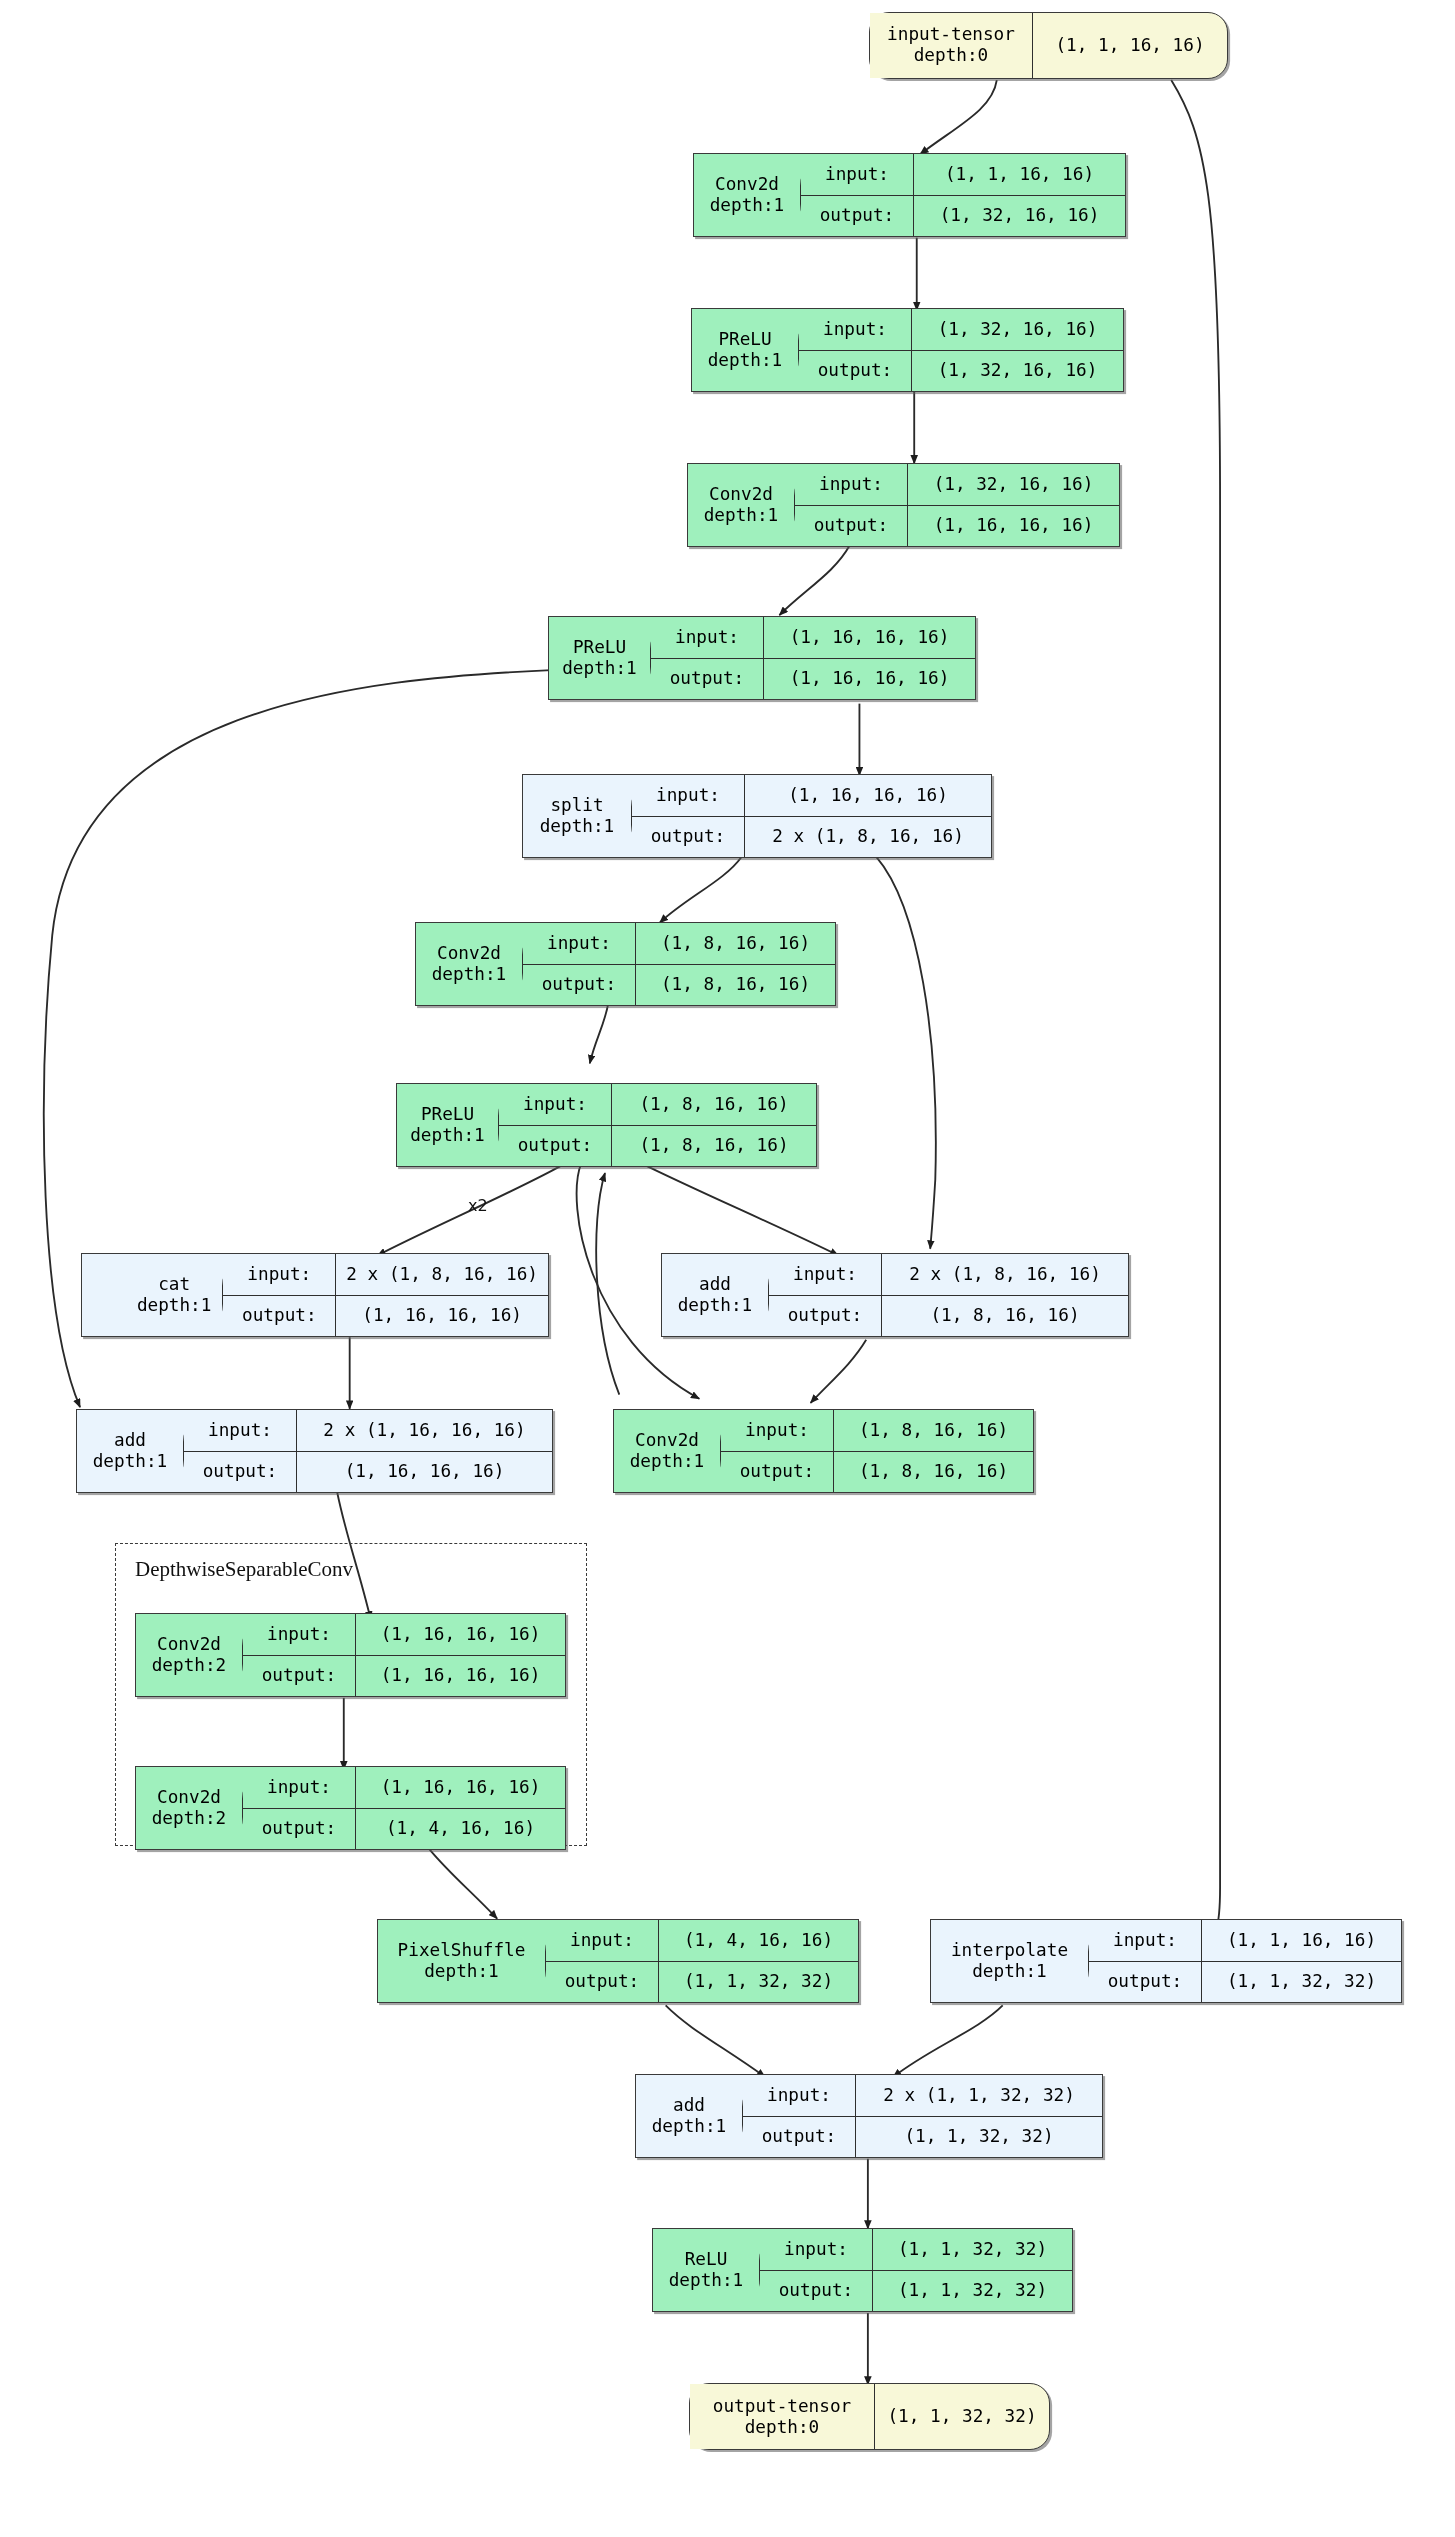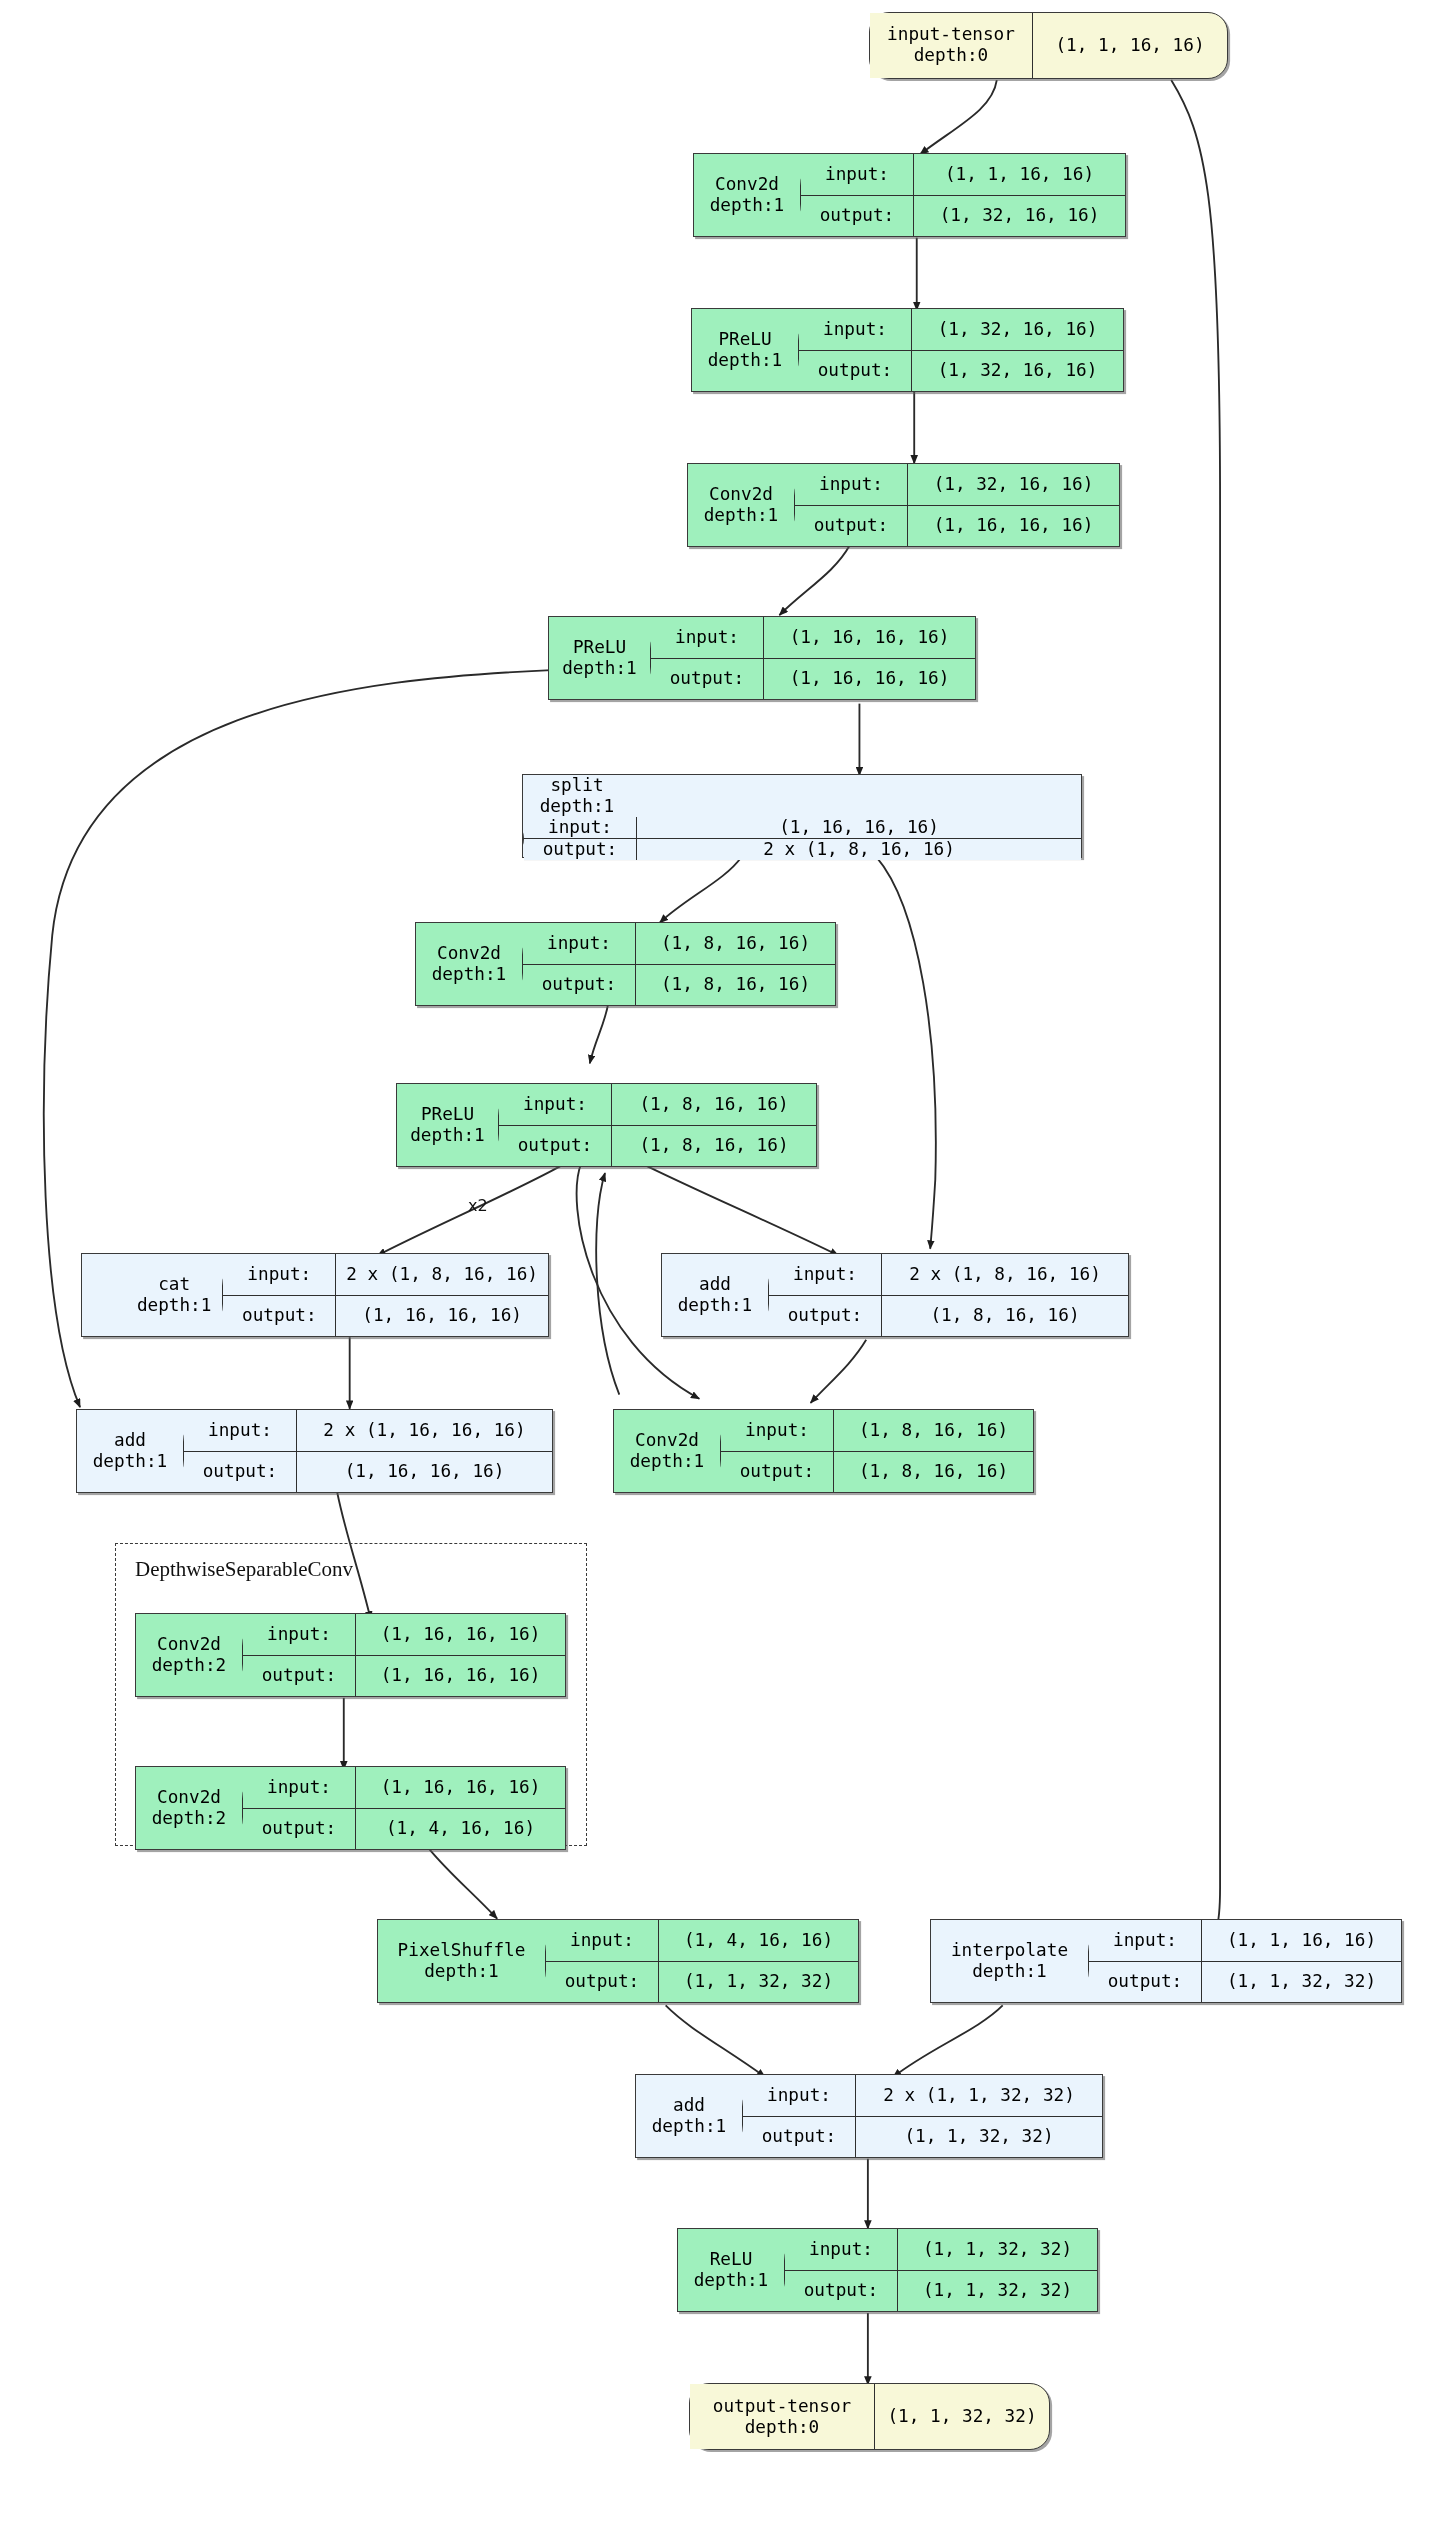--- a/index.html
+++ b/index.html
@@ -142,21 +142,21 @@
           <div class="lbl" style="width:112px;">input:</div>
         <div class="val">(1, 16, 16, 16)</div>
         </div>
       <div class="row sep">
           <div class="lbl" style="width:112px;">output:</div>
         <div class="val">(1, 16, 16, 16)</div>
         </div>
     </div>
   </div>
 
-  <div class="node blue t13" style="left:522px;top:774px;width:560px;height:84px;flex-direction:column;">
+  <div class="node blue t13" style="left:522px;top:774px;width:470px;height:84px;">
     <div class="title" style="width:108px;">
       <span>split</span>
       <span>depth:1</span>
     </div>
     <div class="rows">
       <div class="row">
           <div class="lbl" style="width:112px;">input:</div>
         <div class="val">(1, 16, 16, 16)</div>
         </div>
       <div class="row sep">
@@ -349,21 +349,21 @@
           <div class="lbl" style="width:112px;">input:</div>
         <div class="val">2 x (1, 1, 32, 32)</div>
         </div>
       <div class="row sep">
           <div class="lbl" style="width:112px;">output:</div>
         <div class="val">(1, 1, 32, 32)</div>
         </div>
     </div>
   </div>
 
-  <div class="node green t13" style="left:677px;top:2228px;width:421px;height:84px;">
+  <div class="node green t13" style="left:652px;top:2228px;width:421px;height:84px;">
     <div class="title" style="width:106px;">
       <span>ReLU</span>
       <span>depth:1</span>
     </div>
     <div class="rows">
       <div class="row">
           <div class="lbl" style="width:112px;">input:</div>
         <div class="val">(1, 1, 32, 32)</div>
         </div>
       <div class="row sep">

